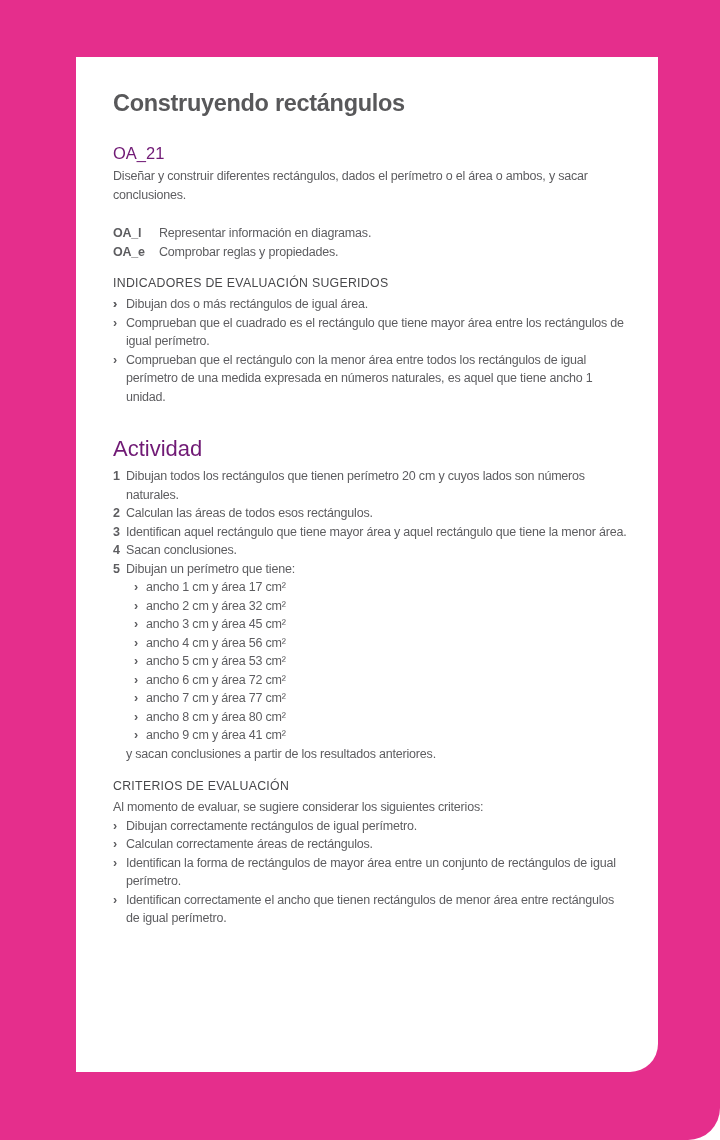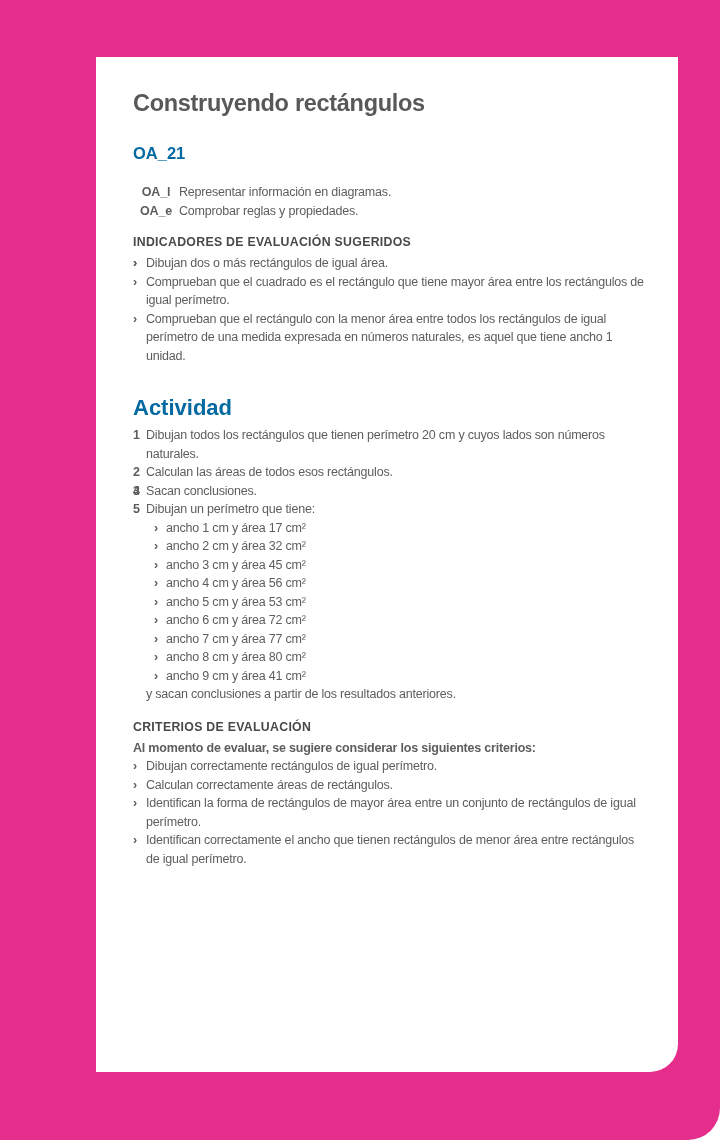--- a/index.html
+++ b/index.html
@@ -10,75 +10,76 @@
     overflow: hidden;
     position: relative;
   }
   .pink-bg {
     position: absolute; left: 0; top: 0;
     width: 720px; height: 1140px;
     background: #E52E8C;
     border-bottom-right-radius: 32px;
   }
   .card {
-    position: absolute; left: 96px; top: 57px;
+    position: absolute; left: 76px; top: 57px;
     width: 582px; height: 1015px;
     background: #ffffff;
     border-bottom-right-radius: 28px;
     box-sizing: border-box;
     padding: 33px 29px 0 37px;
   }
   .page-title {
     margin: 0;
     font-size: 23.5px; font-weight: bold;
     letter-spacing: -0.3px;
     color: #58585A;
   }
   .accent-heading {
-    font-size: 16.5px; font-weight: bold;
-    color: #0369a1;
+    font-size: 16.5px; font-weight: normal;
+    color: #701a75;
     margin: 27px 0 4px 0;
   }
   .accent-heading.actividad { margin: 30px 0 5px 0; font-size: 22px; }
   .body-text, .b-li, .step-li, .skill-row {
     font-size: 12.5px; line-height: 18.5px;
     color: #5D5D60; letter-spacing: -0.2px;
   }
   .body-text { margin: 0; max-width: 518px; }
   .skills { margin-top: 20px; }
-  .skill-row { display: flex; text-align: center; }
+  .skill-row { display: flex; }
   .skill-code { font-weight: bold; width: 46px; flex-shrink: 0; }
   .section-heading {
-    font-size: 12.3px; font-weight: bold;
+    font-size: 12.3px; font-weight: normal;
     color: #48484B; letter-spacing: 0.3px;
     margin: 16px 0 5px 0;
   }
   .section-heading.first { margin-top: 15px; }
   ul.bullets, ol.steps {
     list-style: none; margin: 0; padding: 0; max-width: 518px;
   }
   .b-li, .step-li { position: relative; padding-left: 13px; }
   .marker, .num { position: absolute; left: 0; top: 0; }
   .marker { font-weight: 600; }
   .num { font-weight: bold; }
   ul.subs { margin-left: 21px; max-width: 400px; }
   ul.subs .b-li { padding-left: 12px; }
   .closing { margin: 0 0 0 13px; max-width: 505px; }
-  .intro { margin: 0; font-weight: bold; }
+  .intro { margin: 0; }
 </style>
 </head>
 <body>
 
 <div class="pink-bg"></div>
 
 <div class="card">
 
   <h1 class="page-title">Construyendo rectángulos</h1>
 
   <h2 class="accent-heading">OA_21</h2>
+  <p class="body-text">Diseñar y construir diferentes rectángulos, dados el perímetro o el área o ambos, y sacar conclusiones.</p>
 
   <div class="skills">
     <div class="skill-row">
       <span class="skill-code">OA_l</span>
       <span class="skill-text">Representar información en diagramas.</span>
     </div>
     <div class="skill-row">
       <span class="skill-code">OA_e</span>
       <span class="skill-text">Comprobar reglas y propiedades.</span>
     </div>
@@ -108,20 +109,21 @@
     <li class="step-li">
       <span class="num">1</span>
       <span>Dibujan todos los rectángulos que tienen perímetro 20 cm y cuyos lados son números naturales.</span>
     </li>
     <li class="step-li">
       <span class="num">2</span>
       <span>Calculan las áreas de todos esos rectángulos.</span>
     </li>
     <li class="step-li">
       <span class="num">3</span>
+      <span>Identifican aquel rectángulo que tiene mayor área y aquel rectángulo que tiene la menor área.</span>
     </li>
     <li class="step-li">
       <span class="num">4</span>
       <span>Sacan conclusiones.</span>
     </li>
     <li class="step-li">
       <span class="num">5</span>
       <span>Dibujan un perímetro que tiene:</span>
     </li>
   </ol>

